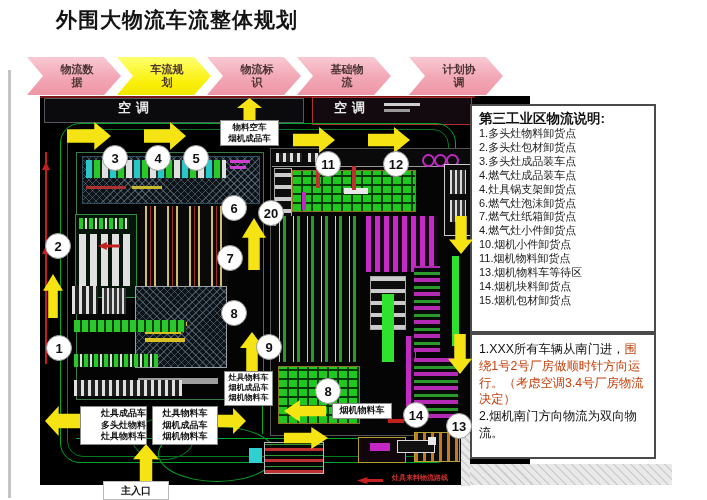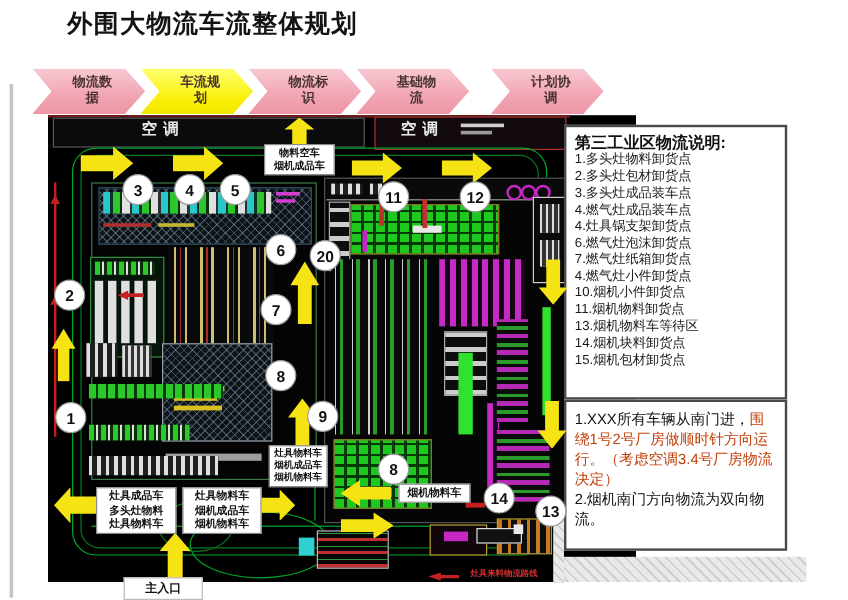--- a/index.html
+++ b/index.html
@@ -234,21 +234,21 @@
     <div class="marker" style="left: 275px; top: 282px;">8</div>
     <div class="vlabel" style="left: 180px; top: 24px; width: 57px; font-size: 8.5px;">
       <div>物料空车</div>
       <div>烟机成品车</div>
     </div>
     <div class="vlabel" style="left: 184px; top: 275px; width: 47px; font-size: 8px;">
       <div>灶具物料车</div>
       <div>烟机成品车</div>
       <div>烟机物料车</div>
     </div>
-    <div class="vlabel" style="left: 40px; top: 310px; width: 65px; font-size: 9px;">
+    <div class="vlabel" style="left: 40px; top: 310px; width: 65px; font-size: 9px; text-align: right;">
       <div>灶具成品车</div>
       <div>多头灶物料</div>
       <div>灶具物料车</div>
     </div>
     <div class="vlabel" style="left: 112px; top: 310px; width: 64px; font-size: 9px;">
       <div>灶具物料车</div>
       <div>烟机成品车</div>
       <div>烟机物料车</div>
     </div>
     <div class="vlabel" style="left: 292px; top: 307px; width: 58px; font-size: 9px;">

